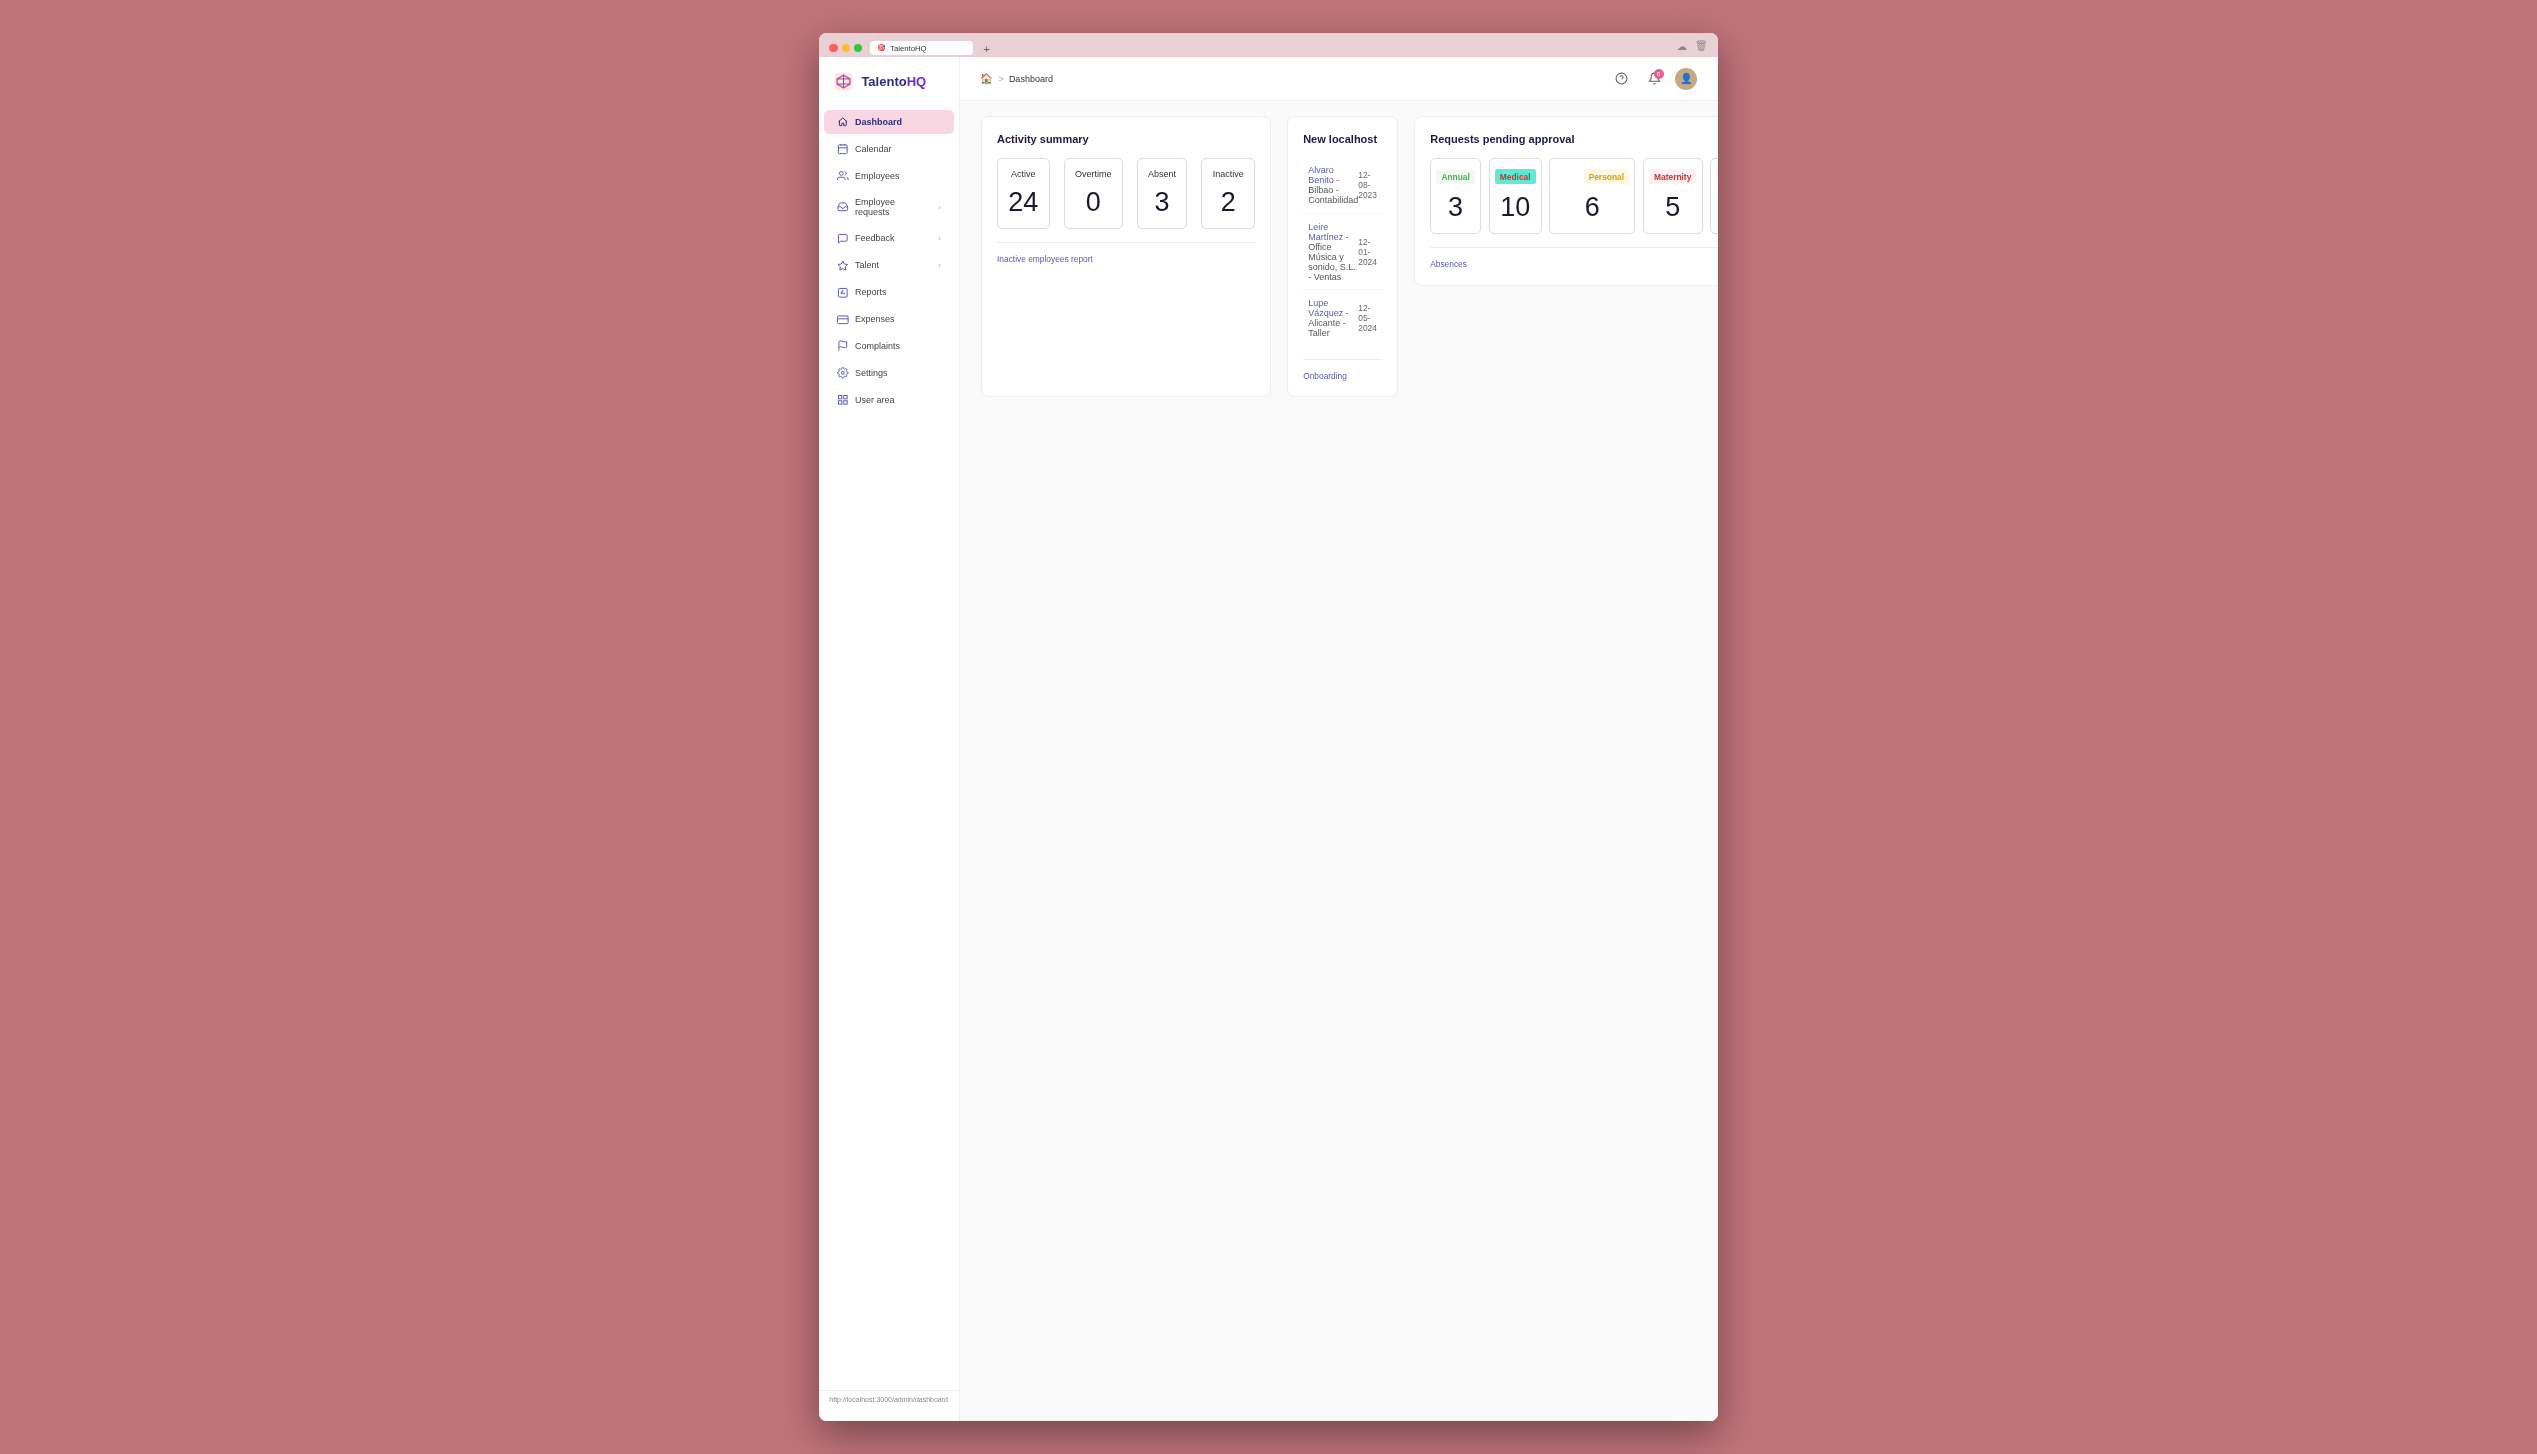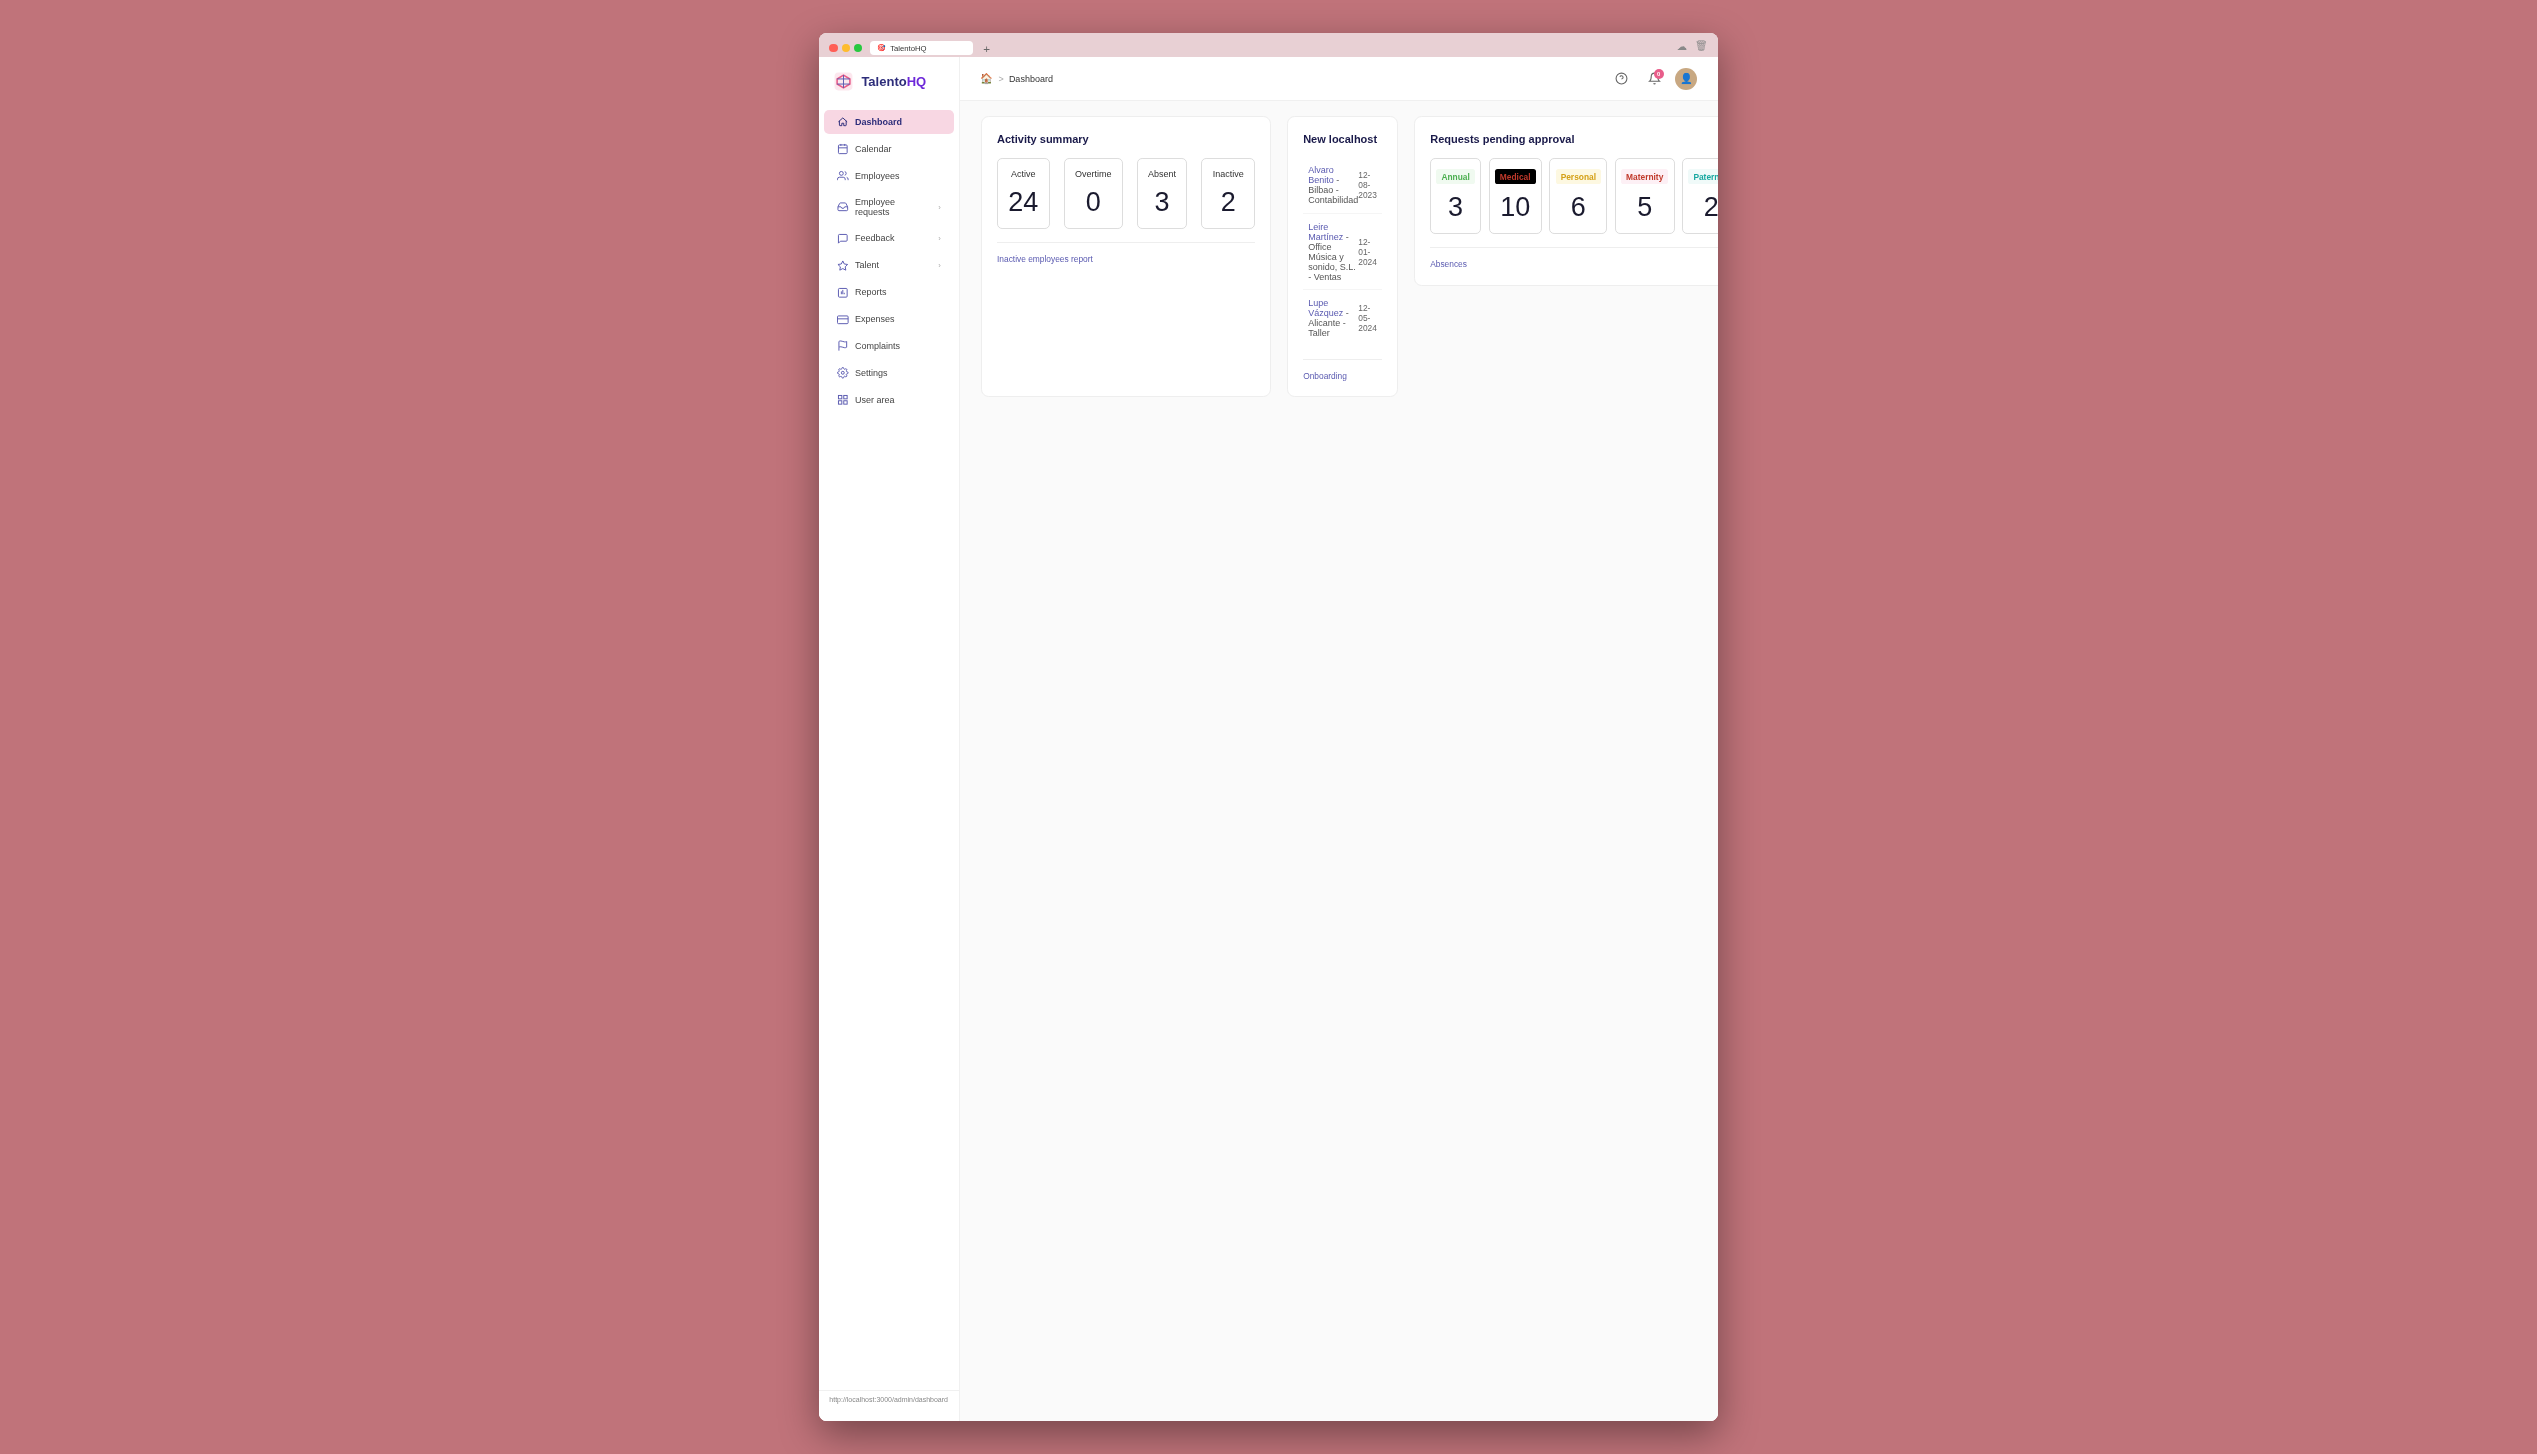--- a/index.html
+++ b/index.html
@@ -305,22 +305,22 @@
     }
     .request-stat .req-label {
       font-size: 8.4px;
       font-weight: 600;
       margin-bottom: 7.7px;
       display: block;
       padding: 2.6px 5.1px;
       border-radius: 2.6px;
     }
     .req-annual { color: #4caf50; background: #f0faf0; }
-    .req-medical { color: #c0392b; background: #000000; text-align: right; }
-    .req-personal { color: #d4a017; background: #fdf8e1; }
+    .req-medical { color: #c0392b; background: #5eead4; text-align: right; }
+    .req-personal { color: #d4a017; background: #fdf8e1; margin-left: 28px; }
     .req-maternity { color: #c0392b; background: #fdf0f5; }
     .req-paternity { color: #17a8a0; background: #f0faf9; }
     .request-stat .req-value {
       font-size: 27px;
       font-weight: 400;
       color: #1a1a2e;
     }
 
     .absences-link {
       margin-top: 13px;

